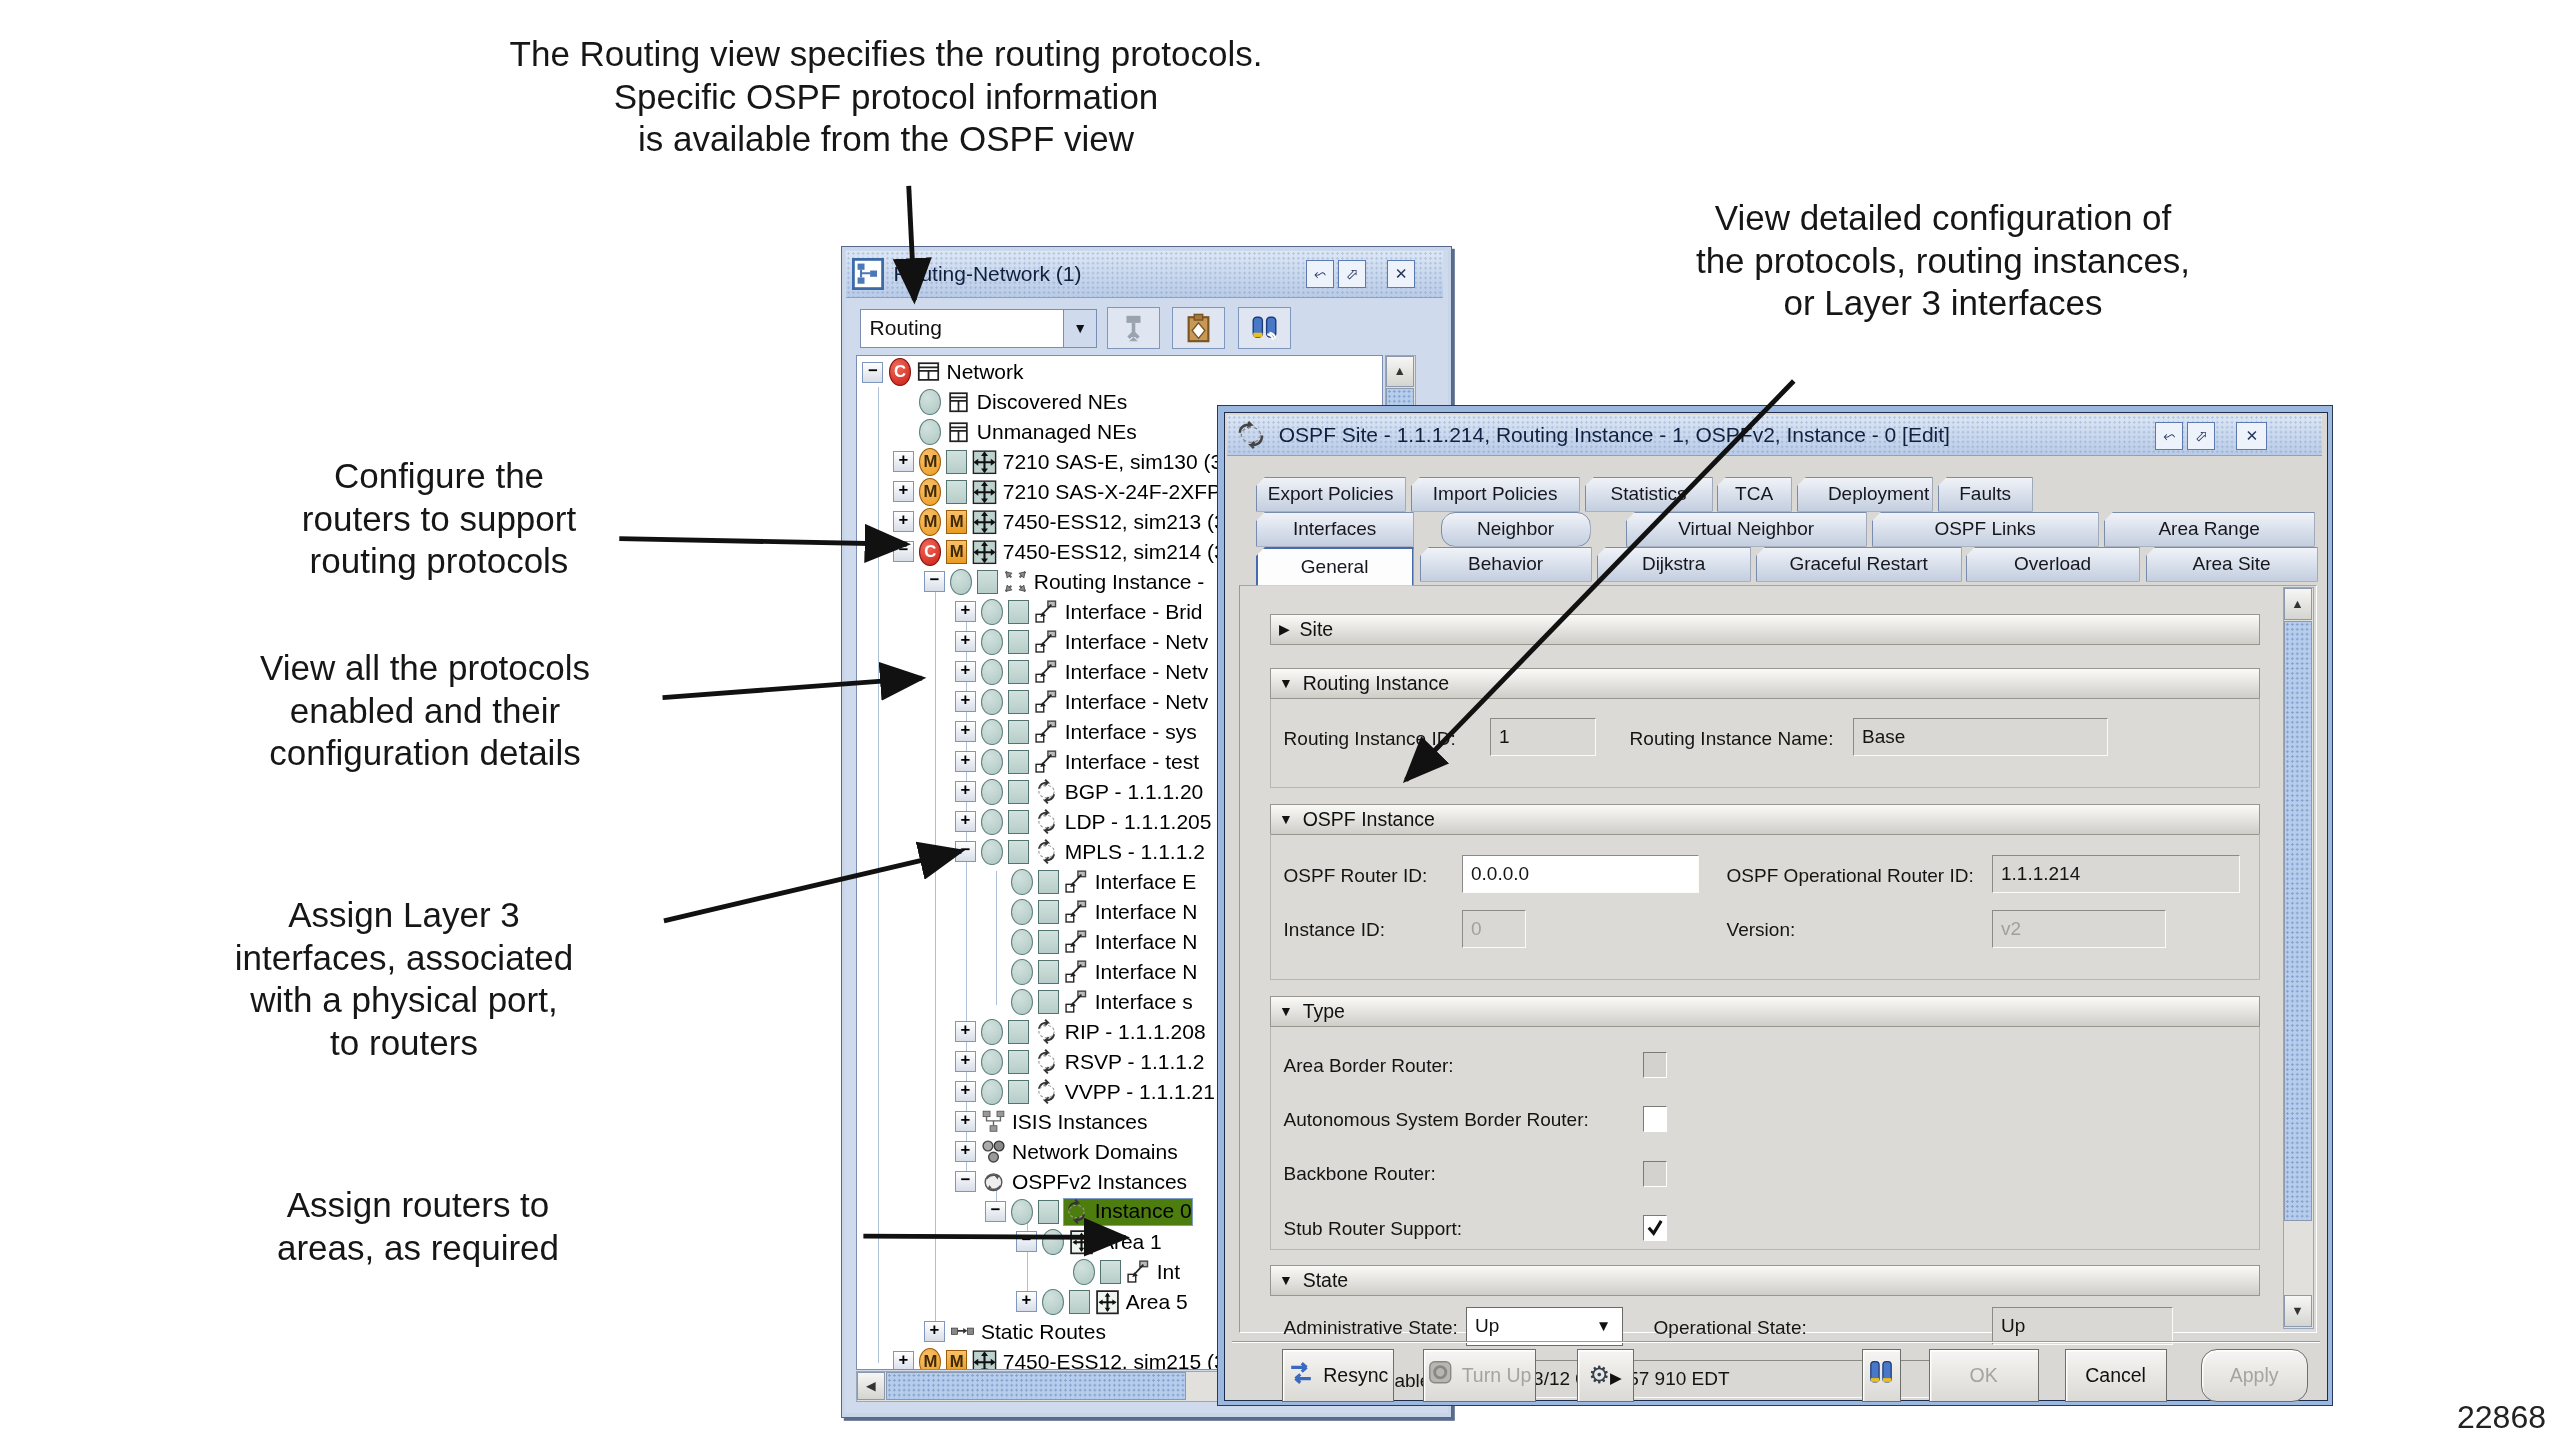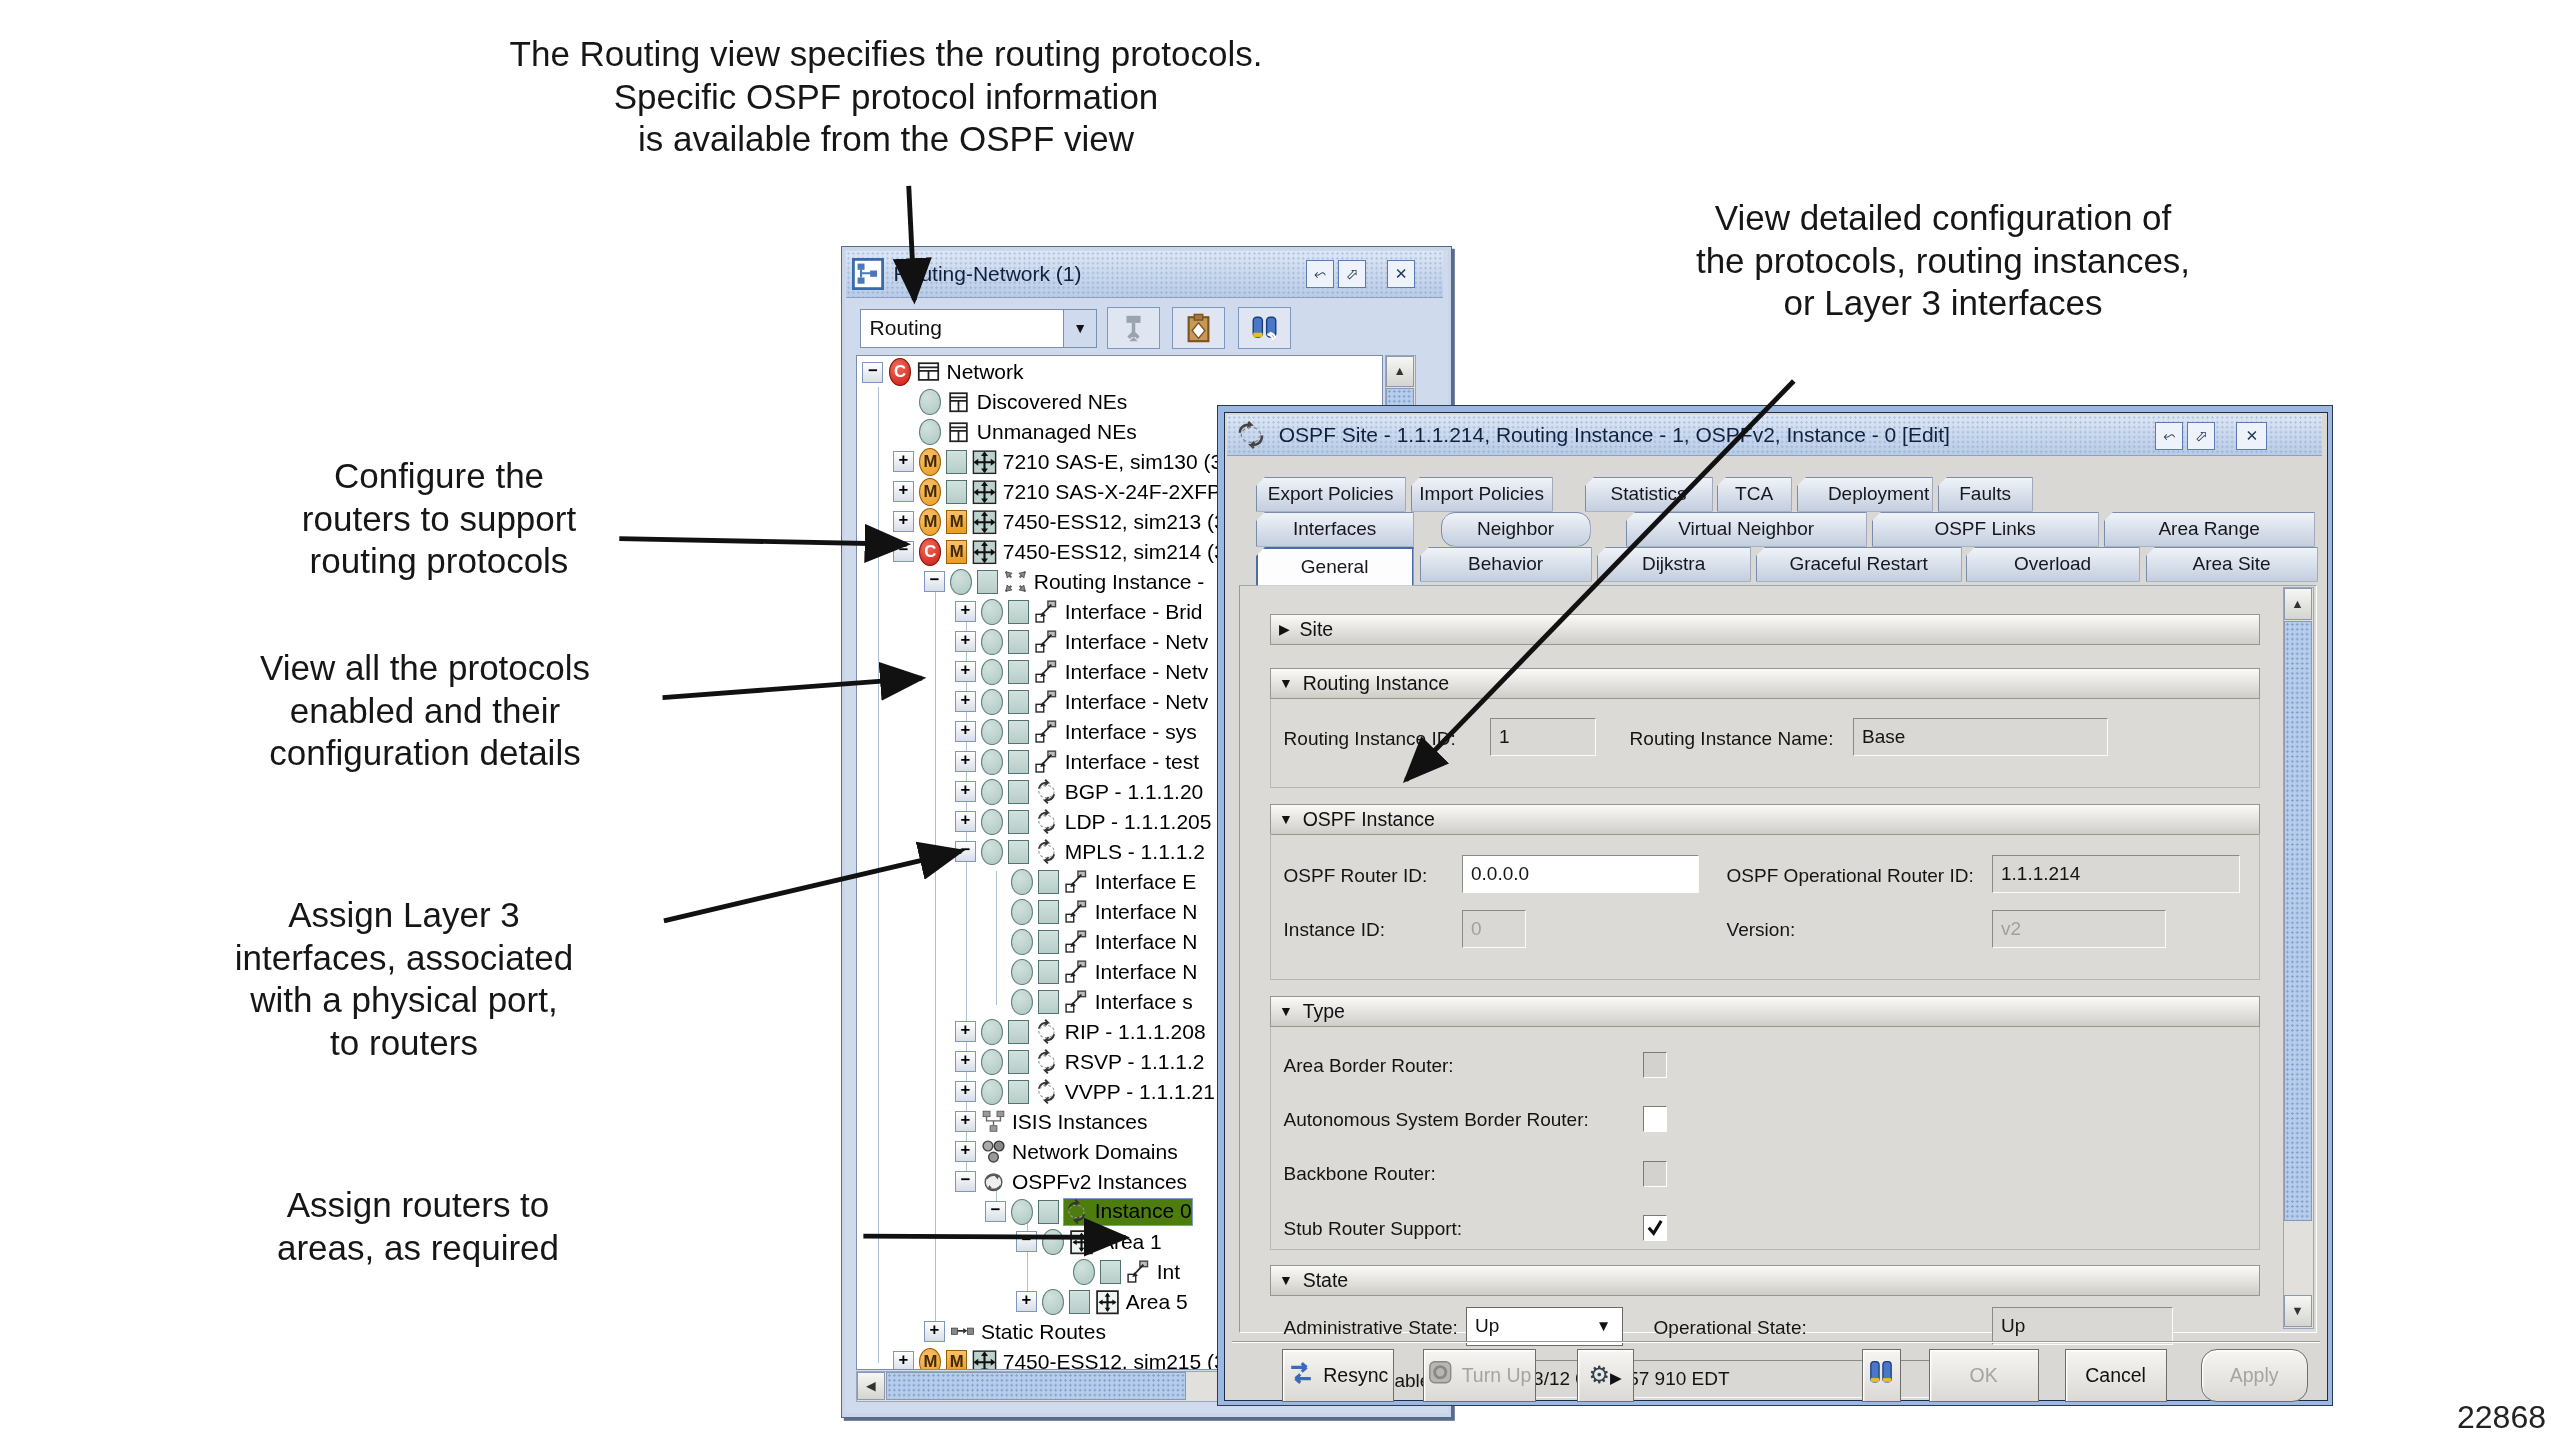--- a/index.html
+++ b/index.html
@@ -561,21 +561,21 @@
             </svg>
         </span>
         <span class="tb-title">OSPF Site - 1.1.1.214, Routing Instance - 1, OSPFv2, Instance - 0 [Edit]</span>
         <span class="tb-btn" style="left:928px;top:6.3px;">⬿</span>
         <span class="tb-btn" style="left:960px;top:6.3px;">⬀</span>
         <span class="tb-btn" style="left:1009px;top:6.3px;width:31px;">✕</span>
       </div>
 
       <div id="dl-tabs">
           <div class="tab" style="left: 31px; top: 64px; width: 150px;">Export Policies</div>
-          <div class="tab" style="left: 186px; top: 64px; width: 142px;">Import Policies</div>
+          <div class="tab" style="left: 186px; top: 64px; width: 169px;">Import Policies</div>
           <div class="tab" style="left: 360px; top: 64px; width: 128px;">Statistics</div>
           <div class="tab" style="left: 492px; top: 64px; width: 75px;">TCA</div>
           <div class="tab" style="left: 572px; top: 64px; width: 136px; padding-left: 28px;">Deployment</div>
           <div class="tab" style="left: 713px; top: 64px; width: 95px;">Faults</div>
           <div class="tab" style="left: 31px; top: 99px; width: 158px;">Interfaces</div>
           <div class="tab" style="left: 216px; top: 99px; width: 150px; border-radius: 14px;">Neighbor</div>
           <div class="tab" style="left: 401px; top: 99px; width: 241px;">Virtual Neighbor</div>
           <div class="tab" style="left: 647px; top: 99px; width: 227px;">OSPF Links</div>
           <div class="tab" style="left: 879px; top: 99px; width: 211px;">Area Range</div>
           <div class="tab active" style="left: 31px; top: 134px; width: 158px;">General</div>

